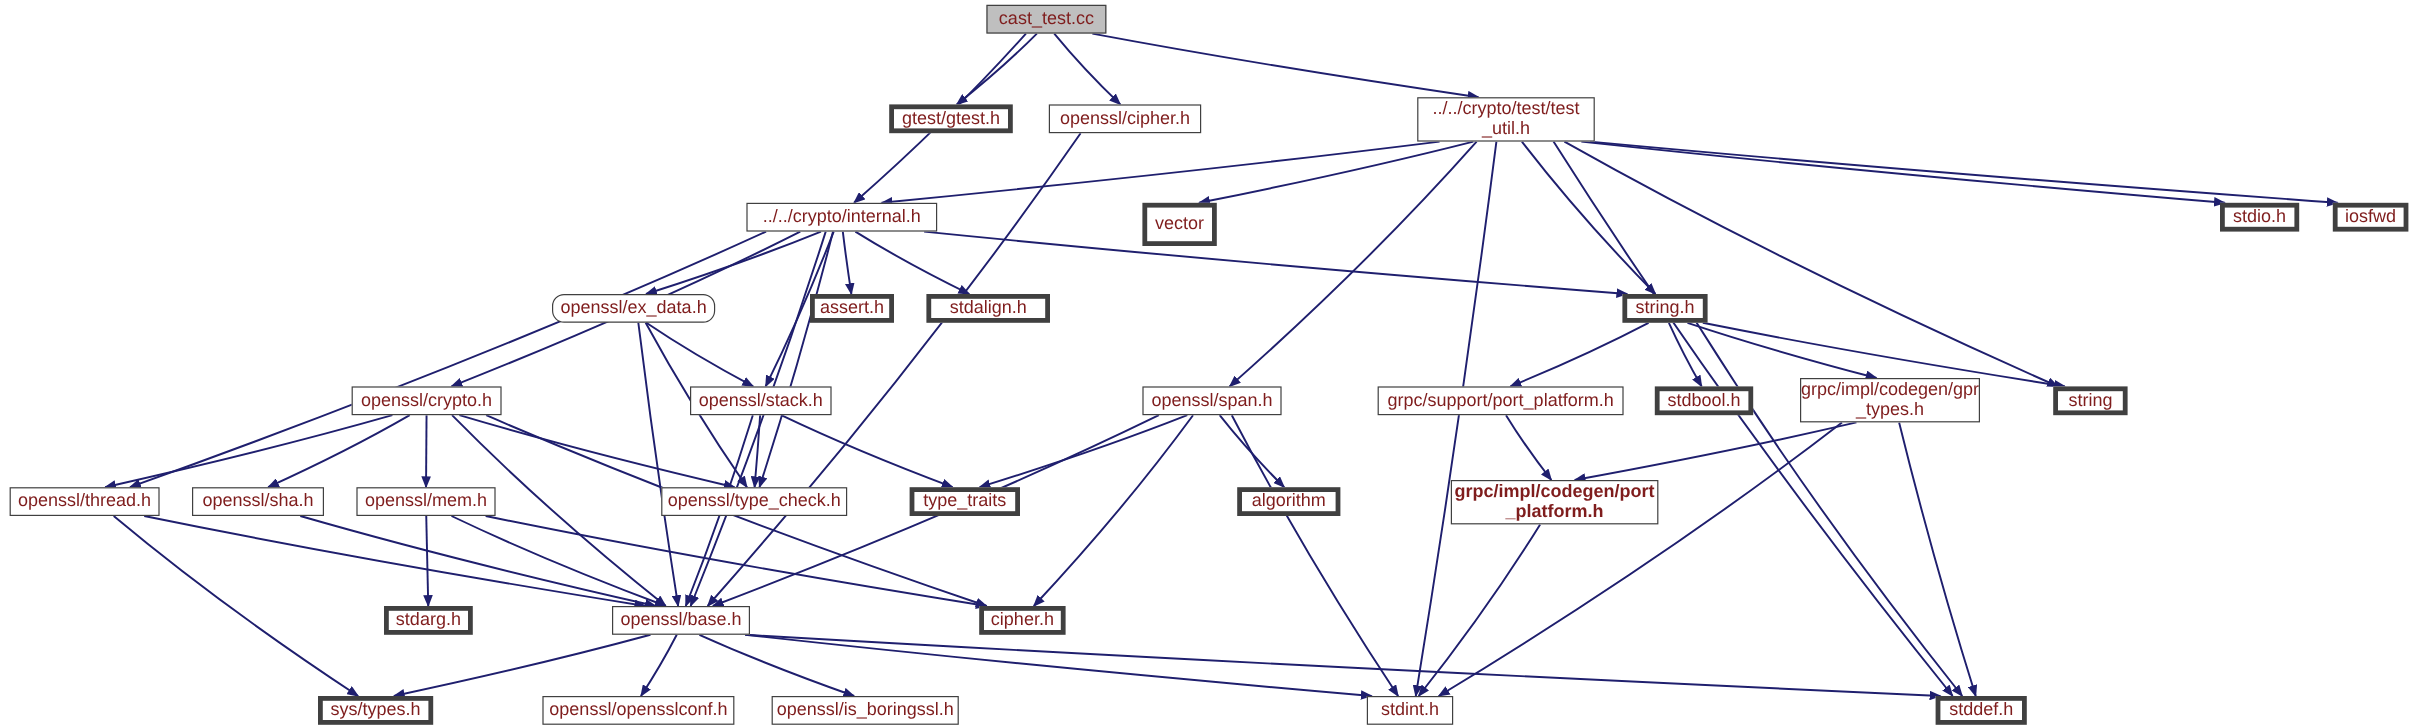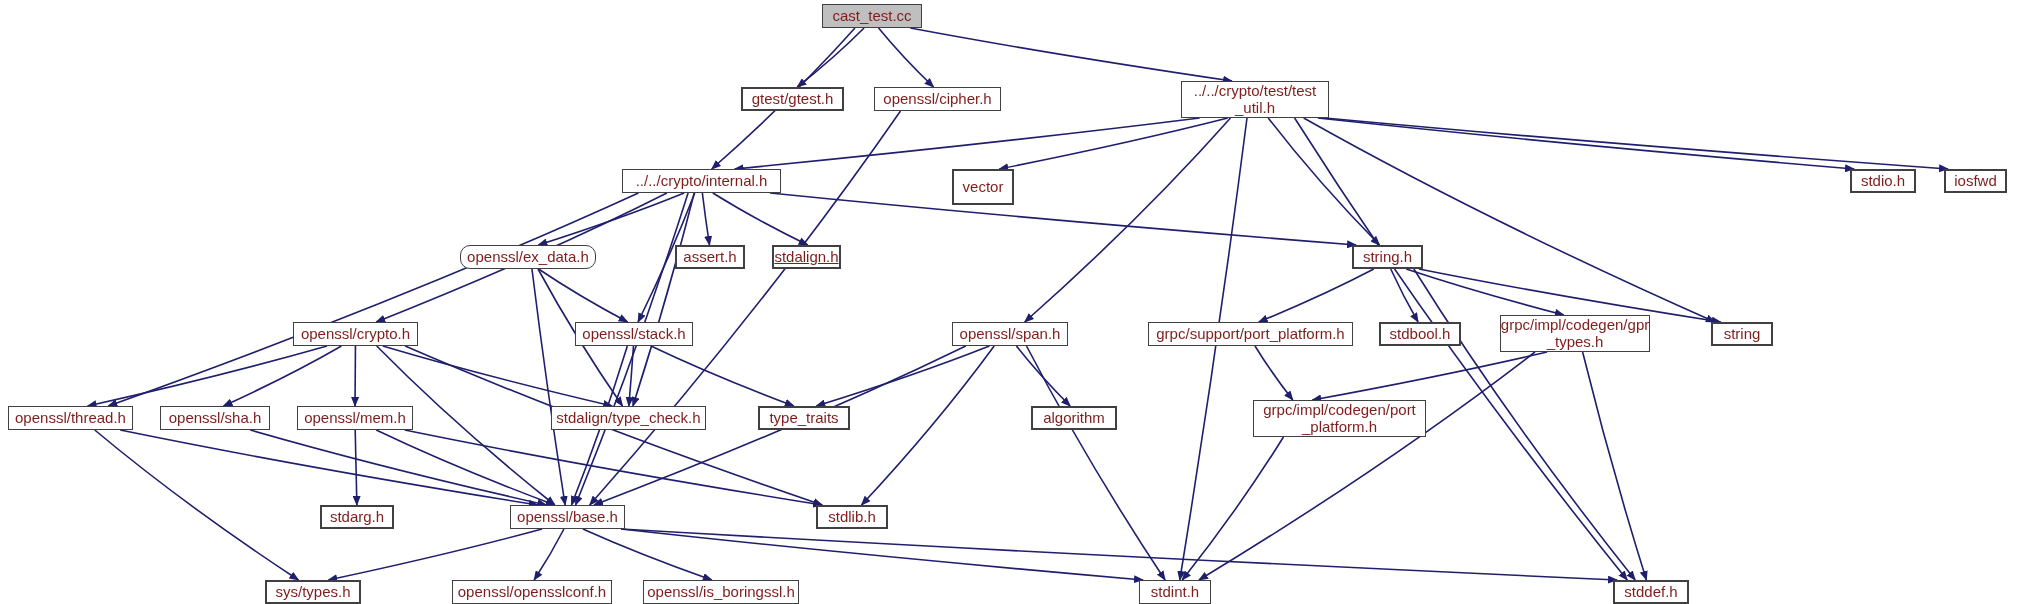--- a/index.html
+++ b/index.html
@@ -7,21 +7,21 @@
        font-family:"Liberation Sans","DejaVu Sans",sans-serif;}
   #graph{position:relative;width:2020px;height:604px;}
   svg.edges{position:absolute;left:0;top:0;width:2020px;height:604px;}
   .node{position:absolute;box-sizing:border-box;
         display:flex;align-items:center;justify-content:center;
         text-align:center;line-height:1.12;
         background:#ffffff;color:#7f1d1d;
         font-size:15px;white-space:pre-line;}
   .node.root{background:#bfbfbf;border:1px solid #404040;}
   .node.strong{border:1px solid #404040;}
-  .node.weak{border:2px solid #404040;}
+  .node.weak{border:4px solid #404040;}
 </style>
 </head>
 <body>
 
 <div id="graph">
   <svg class="edges" viewBox="0 0 2020 604" preserveAspectRatio="none">
     <defs>
       <marker id="ah" markerWidth="10" markerHeight="8" refX="9" refY="4" orient="auto" markerUnits="userSpaceOnUse">
         <path d="M0,0 L10,4 L0,8 z" fill="#1f1f6e"></path>
       </marker>
@@ -95,40 +95,40 @@
       <div class="node weak" style="left: 741px; top: 87px; width: 103px; height: 24px;">gtest/gtest.h</div>
       <div class="node strong" style="left: 874px; top: 87px; width: 127px; height: 24px;">openssl/cipher.h</div>
       <div class="node strong" style="left: 1181px; top: 81px; width: 148px; height: 37px;">../../crypto/test/test
 _util.h</div>
       <div class="node weak" style="left: 1850px; top: 169px; width: 66px; height: 24px;">stdio.h</div>
       <div class="node weak" style="left: 1944px; top: 169px; width: 63px; height: 24px;">iosfwd</div>
       <div class="node strong" style="left: 622px; top: 169px; width: 159px; height: 24px;">../../crypto/internal.h</div>
       <div class="node weak" style="left: 952px; top: 169px; width: 62px; height: 36px;">vector</div>
       <div class="node strong" style="left: 460px; top: 245px; width: 136px; height: 24px; border-radius: 10px;">openssl/ex_data.h</div>
       <div class="node weak" style="left: 675px; top: 245px; width: 70px; height: 24px;">assert.h</div>
-      <div class="node weak" style="left: 772px; top: 245px; width: 69px; height: 24px; text-decoration: underline;">stdalign.h</div>
+      <div class="node weak" style="left: 772px; top: 245px; width: 103px; height: 24px;">stdalign.h</div>
       <div class="node weak" style="left: 1352px; top: 245px; width: 71px; height: 24px;">string.h</div>
       <div class="node strong" style="left: 293px; top: 322px; width: 125px; height: 24px;">openssl/crypto.h</div>
       <div class="node strong" style="left: 575px; top: 322px; width: 118px; height: 24px;">openssl/stack.h</div>
       <div class="node strong" style="left: 952px; top: 322px; width: 116px; height: 24px;">openssl/span.h</div>
       <div class="node strong" style="left: 1148px; top: 322px; width: 205px; height: 24px;">grpc/support/port_platform.h</div>
       <div class="node weak" style="left: 1379px; top: 322px; width: 82px; height: 24px;">stdbool.h</div>
       <div class="node strong" style="left: 1500px; top: 315px; width: 150px; height: 37px;">grpc/impl/codegen/gpr
 _types.h</div>
       <div class="node weak" style="left: 1711px; top: 322px; width: 62px; height: 24px;">string</div>
       <div class="node strong" style="left: 8px; top: 406px; width: 125px; height: 24px;">openssl/thread.h</div>
       <div class="node strong" style="left: 160px; top: 406px; width: 110px; height: 24px;">openssl/sha.h</div>
       <div class="node strong" style="left: 297px; top: 406px; width: 116px; height: 24px;">openssl/mem.h</div>
-      <div class="node strong" style="left: 551px; top: 406px; width: 155px; height: 24px;">stdalign/type_check.h</div>
+      <div class="node strong" style="left: 551px; top: 406px; width: 155px; height: 24px;">openssl/type_check.h</div>
       <div class="node weak" style="left: 758px; top: 406px; width: 92px; height: 24px;">type_traits</div>
       <div class="node weak" style="left: 1031px; top: 406px; width: 86px; height: 24px;">algorithm</div>
-      <div class="node strong" style="left: 1253px; top: 400px; width: 173px; height: 37px;">grpc/impl/codegen/port
+      <div class="node strong" style="left: 1209px; top: 400px; width: 173px; height: 37px; font-weight: bold;">grpc/impl/codegen/port
 _platform.h</div>
       <div class="node weak" style="left: 320px; top: 505px; width: 74px; height: 24px;">stdarg.h</div>
       <div class="node strong" style="left: 510px; top: 505px; width: 115px; height: 24px;">openssl/base.h</div>
-      <div class="node weak" style="left: 816px; top: 505px; width: 72px; height: 24px;">stdlib.h</div>
+      <div class="node weak" style="left: 816px; top: 505px; width: 72px; height: 24px;">cipher.h</div>
       <div class="node weak" style="left: 265px; top: 580px; width: 96px; height: 24px;">sys/types.h</div>
       <div class="node strong" style="left: 452px; top: 580px; width: 160px; height: 24px;">openssl/opensslconf.h</div>
       <div class="node strong" style="left: 643px; top: 580px; width: 156px; height: 24px;">openssl/is_boringssl.h</div>
       <div class="node strong" style="left: 1139px; top: 580px; width: 72px; height: 24px;">stdint.h</div>
       <div class="node weak" style="left: 1613px; top: 580px; width: 76px; height: 24px;">stddef.h</div>
     </div>
 </div>
 
 </body></html>

